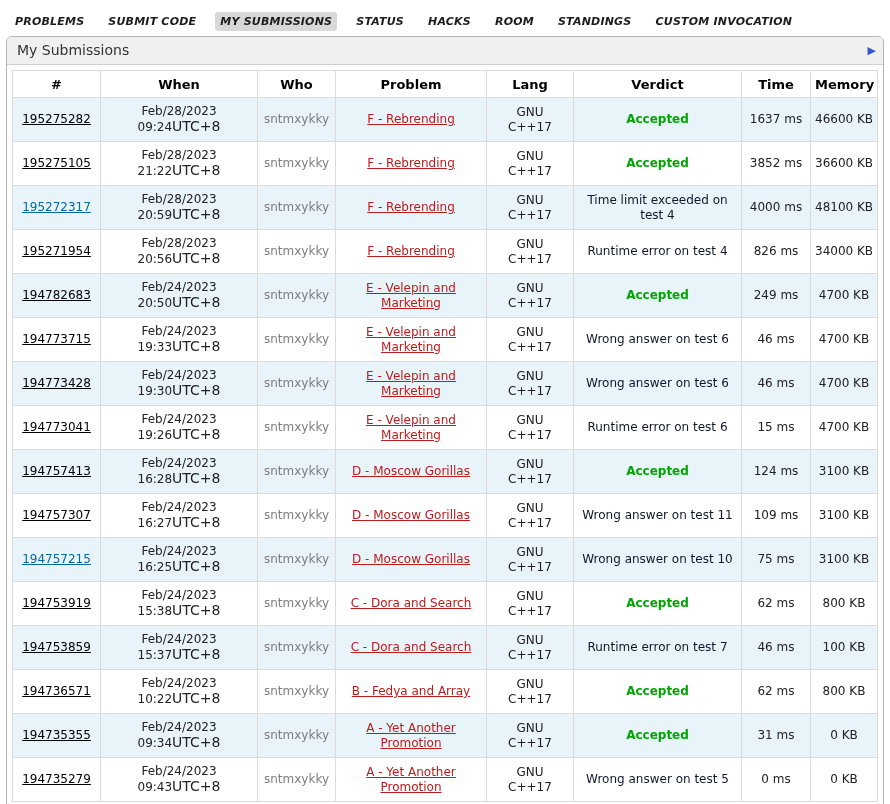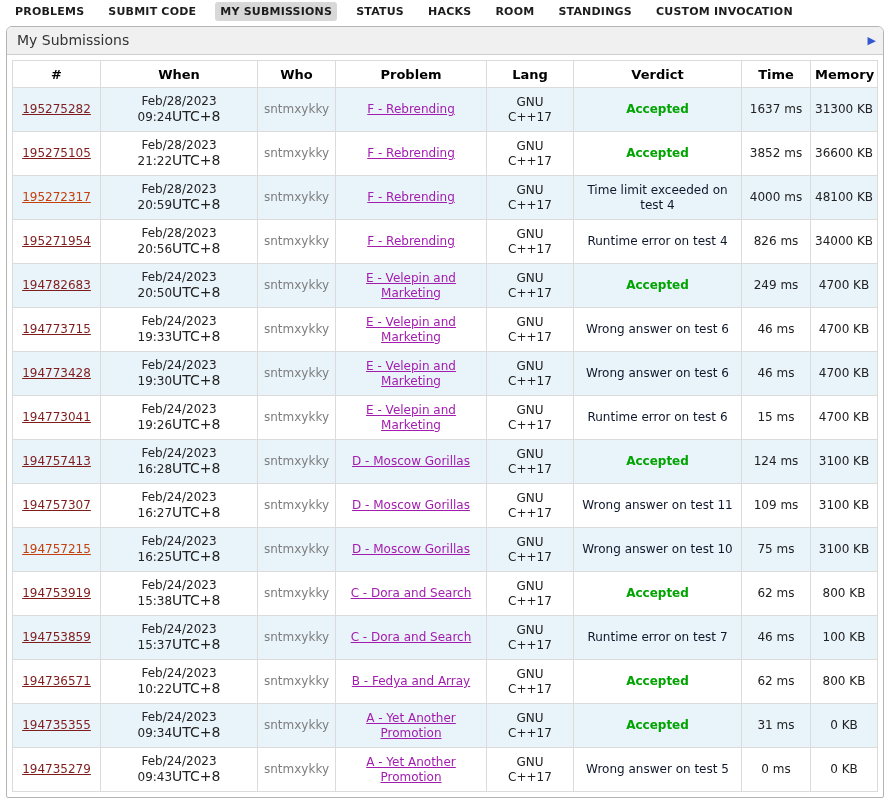--- a/index.html
+++ b/index.html
@@ -5,21 +5,21 @@
   * { box-sizing: border-box; }
   html, body { margin: 0; padding: 0; }
   body {
     width: 890px;
     background: #ffffff;
     font-family: "DejaVu Sans", "Liberation Sans", sans-serif;
     color: #222;
   }
 
   
-  .topnav { padding: 0 10px 4px 10px; white-space: nowrap; }
+  .topnav { padding: 10px 10px 4px 10px; white-space: nowrap; font-style: italic; }
   .nav-item {
     display: inline-block;
     font-size: 11px;
     font-weight: bold;
     letter-spacing: .2px;
     color: #1c1c1c;
     text-decoration: none;
     margin-right: 9px;
     padding: 3px 5px;
     cursor: pointer;
@@ -72,23 +72,23 @@
     font-weight: bold;
     color: #000;
     height: 27px;
     padding: 4px;
     background: #fff;
   }
   .subs tbody td { height: 44px; line-height: 15px; }
   .subs tbody tr:nth-child(odd)  { background: #e8f3fa; }
   .subs tbody tr:nth-child(even) { background: #ffffff; }
 
-  a.id-link { color: #7f1d1d; cursor: pointer; }
-  a.id-link.visited { color: #c2410c; }
-  a.problem-link { color: #a21caf; cursor: pointer; }
+  a.id-link { color: #000000; cursor: pointer; }
+  a.id-link.visited { color: #0369a1; }
+  a.problem-link { color: #b91c1c; cursor: pointer; }
   a.who-link { color: #7e7e7e; text-decoration: none; cursor: pointer; }
 
   .c-when .date { display: block; }
   .c-when .tz { font-size: 14px; }
 
   .c-lang .lang { display: inline-block; max-width: 52px; }
 
   .verdict.accepted { color: #00a400; font-weight: bold; text-align: center; }
   .verdict.rejected { color: #0f172a; }
 
@@ -164,21 +164,21 @@
     <td class="c-lang">
       <span class="lang">GNU C++17</span>
     </td>
     <td class="c-verdict">
       <span class="verdict accepted">Accepted</span>
     </td>
     <td class="c-time">
       <span>1637 ms</span>
     </td>
     <td class="c-memory">
-      <span>31300 KB</span>
+      <span>46600 KB</span>
     </td>
   </tr>
 
   <tr class="sub-row">
     <td class="c-id">
       <a class="id-link" href="#">195275105</a>
     </td>
     <td class="c-when">
       <span class="date">Feb/28/2023</span>
       <span class="time"><span>21:22</span><span class="tz">UTC+8</span></span>

